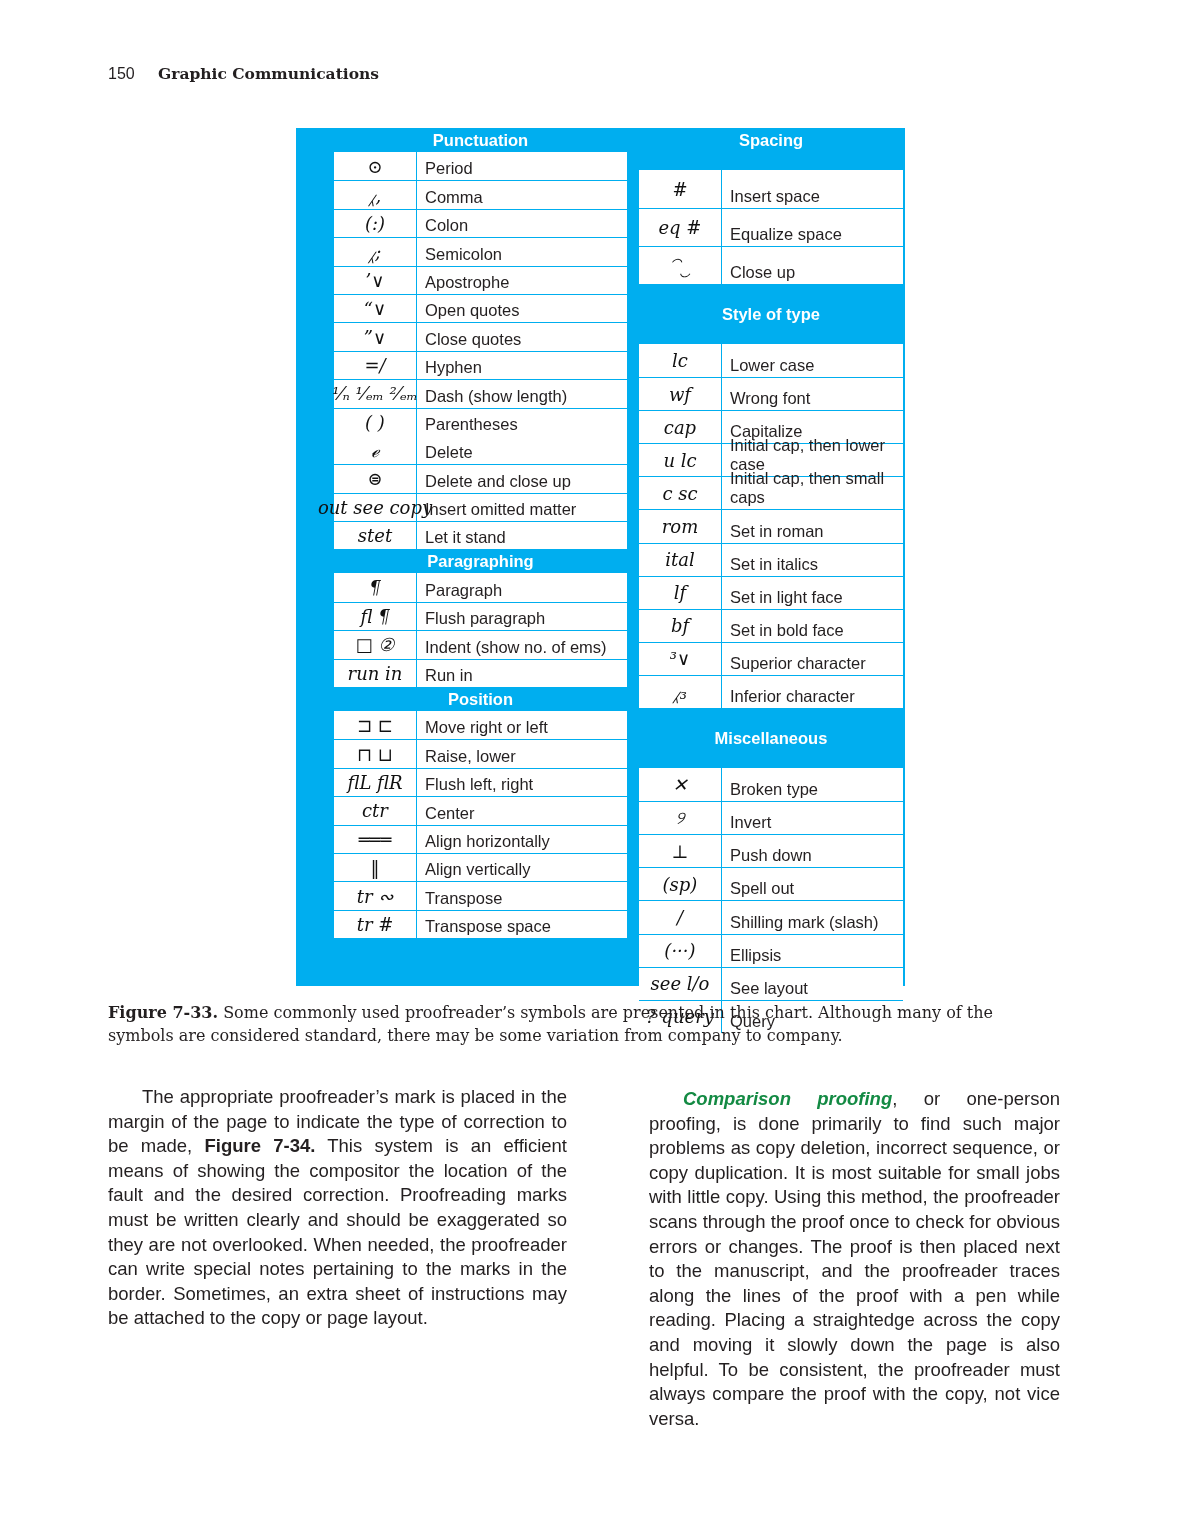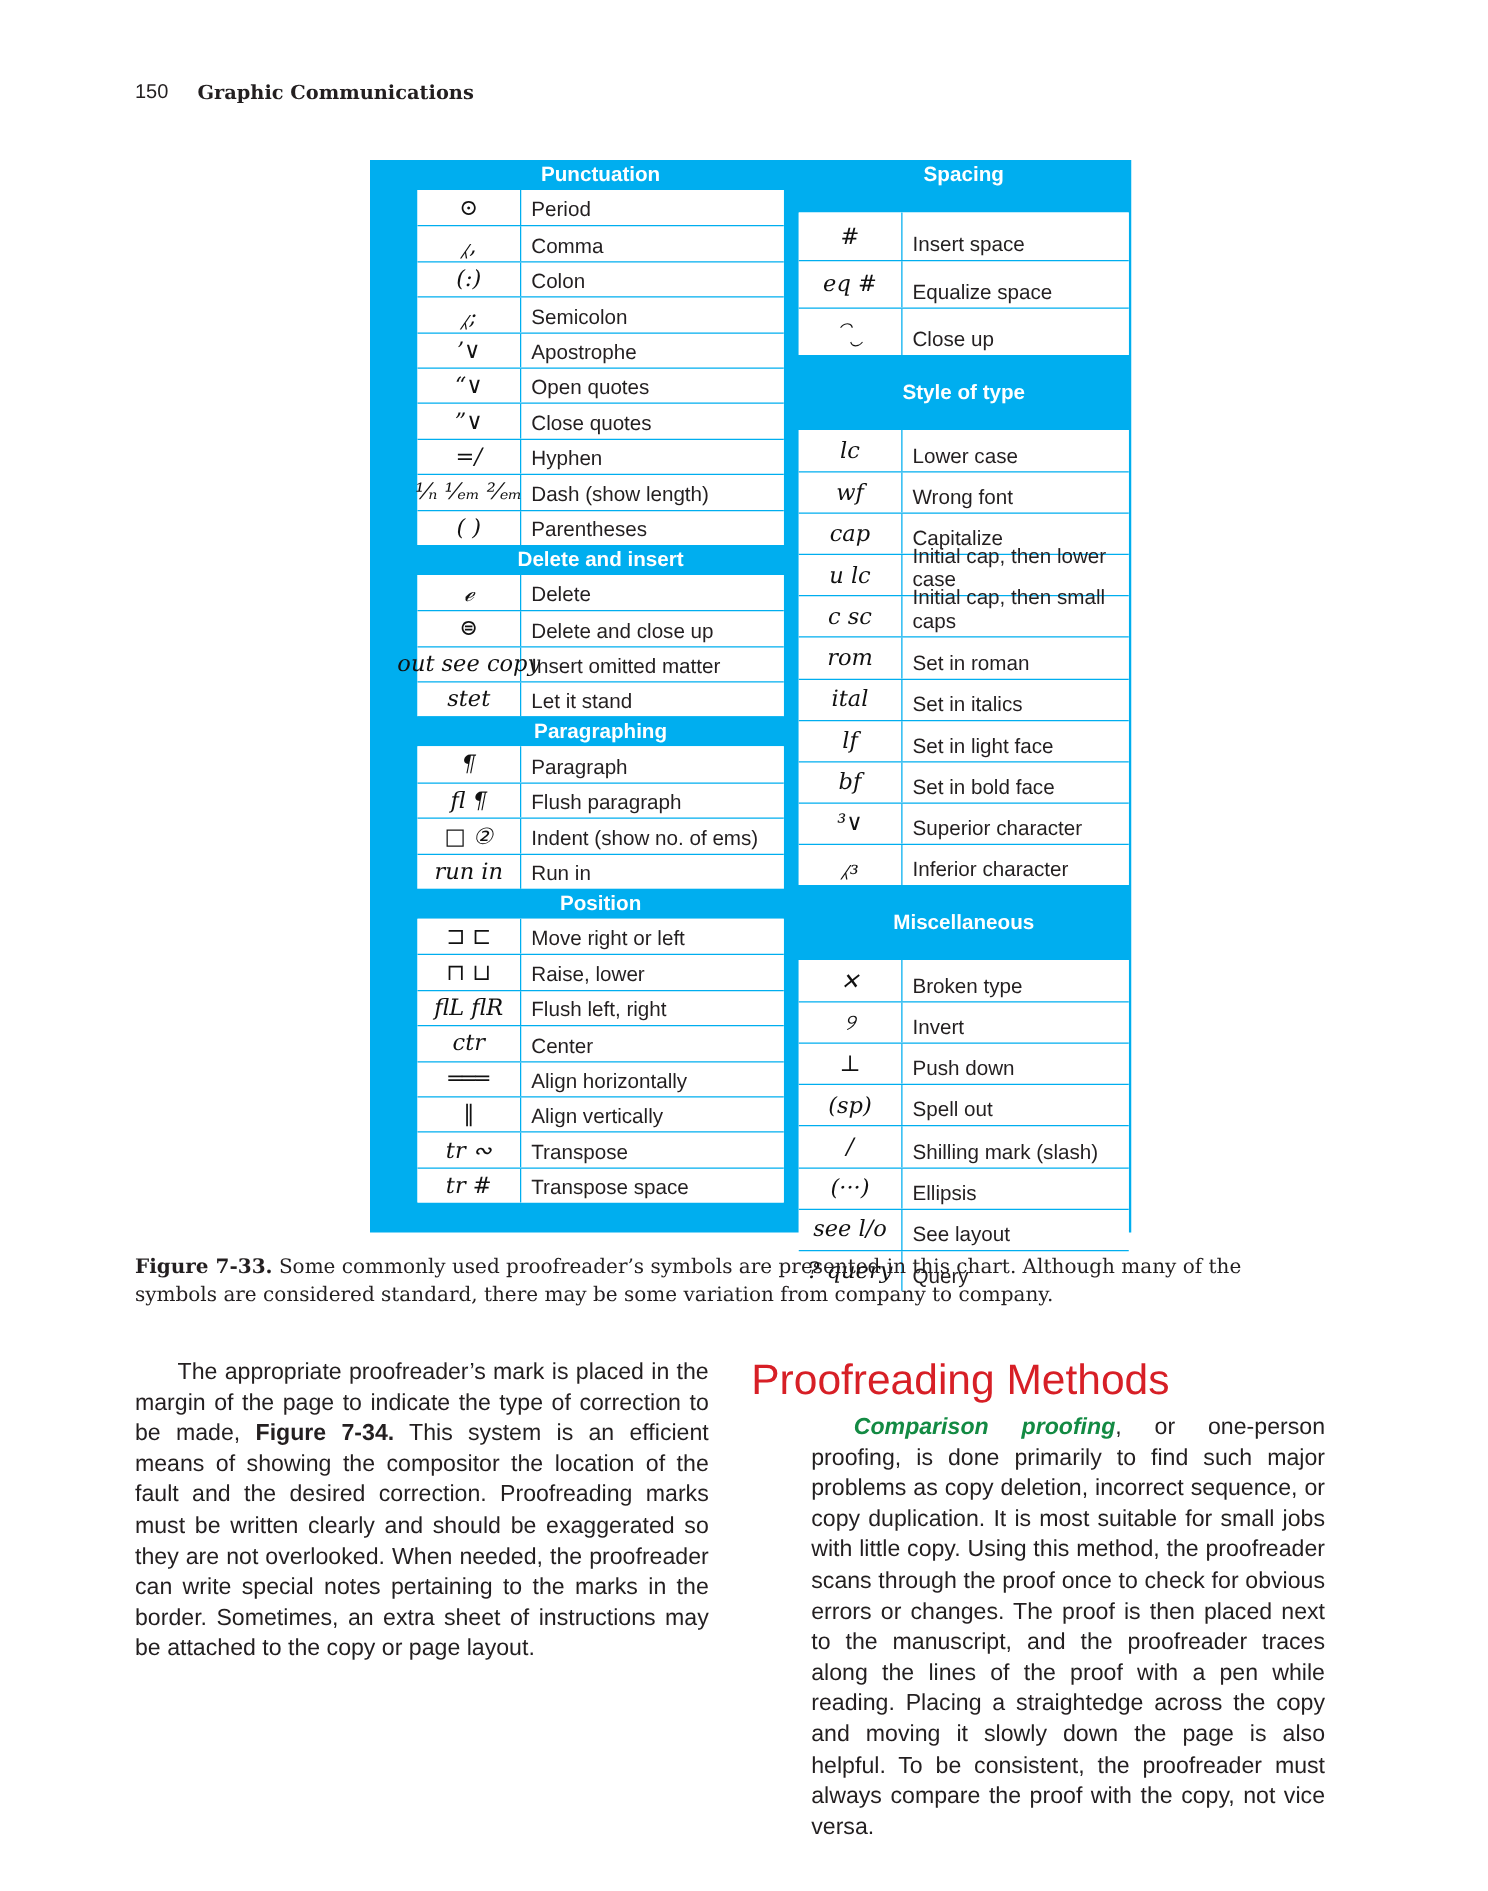--- a/index.html
+++ b/index.html
@@ -85,21 +85,20 @@
         </div>
         <div class="row">
           <div class="sym">¹⁄ₙ ¹⁄ₑₘ ²⁄ₑₘ</div>
           <div class="lbl">Dash (show length)</div>
         </div>
         <div class="row">
           <div class="sym">(   )</div>
           <div class="lbl">Parentheses</div>
         </div>
       </div>
-      <div class="sec-head">Delete and insert</div>
       <div class="grp">
         <div class="row">
           <div class="sym">ℯ</div>
           <div class="lbl">Delete</div>
         </div>
         <div class="row">
           <div class="sym">⊜</div>
           <div class="lbl">Delete and close up</div>
         </div>
         <div class="row">
@@ -269,15 +268,14 @@
 
 <div class="caption">
   <b>Figure 7-33.</b><span> Some commonly used proofreader’s symbols are presented in this chart. Although many of the symbols are considered standard, there may be some variation from company to company.</span>
 </div>
 
 <div class="body-left">
   <span>The appropriate proofreader’s mark is placed in the margin of the page to indicate the type of correction to be made, </span><b>Figure 7-34.</b><span> This system is an efficient means of showing the compositor the location of the fault and the desired correction. Proofreading marks must be written clearly and should be exaggerated so they are not overlooked. When needed, the proofreader can write special notes pertaining to the marks in the border. Sometimes, an extra sheet of instructions may be attached to the copy or page layout.</span>
 </div>
 
 <div class="body-right">
-  <h2 class="section-title">Proofreading Methods</h2>
   <p><span class="term">Comparison proofing</span><span>, or one-person proofing, is done primarily to find such major problems as copy deletion, incorrect sequence, or copy duplication. It is most suitable for small jobs with little copy. Using this method, the proofreader scans through the proof once to check for obvious errors or changes. The proof is then placed next to the manuscript, and the proofreader traces along the lines of the proof with a pen while reading. Placing a straightedge across the copy and moving it slowly down the page is also helpful. To be consistent, the proofreader must always compare the proof with the copy, not vice versa.</span></p>
 </div>
 
 </body></html>

